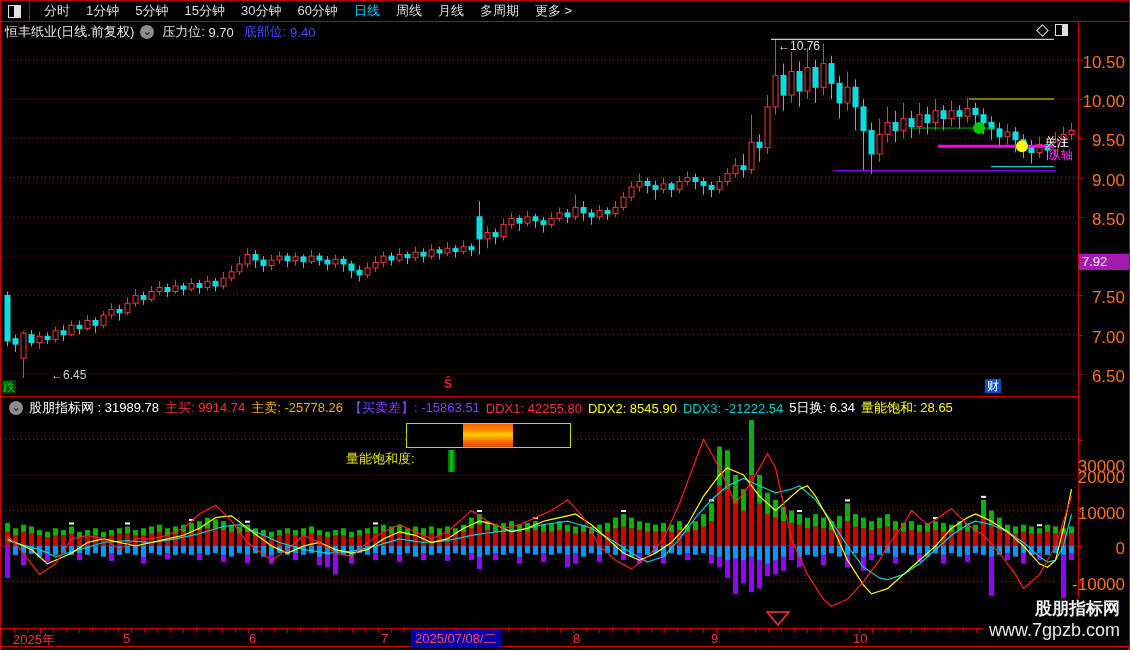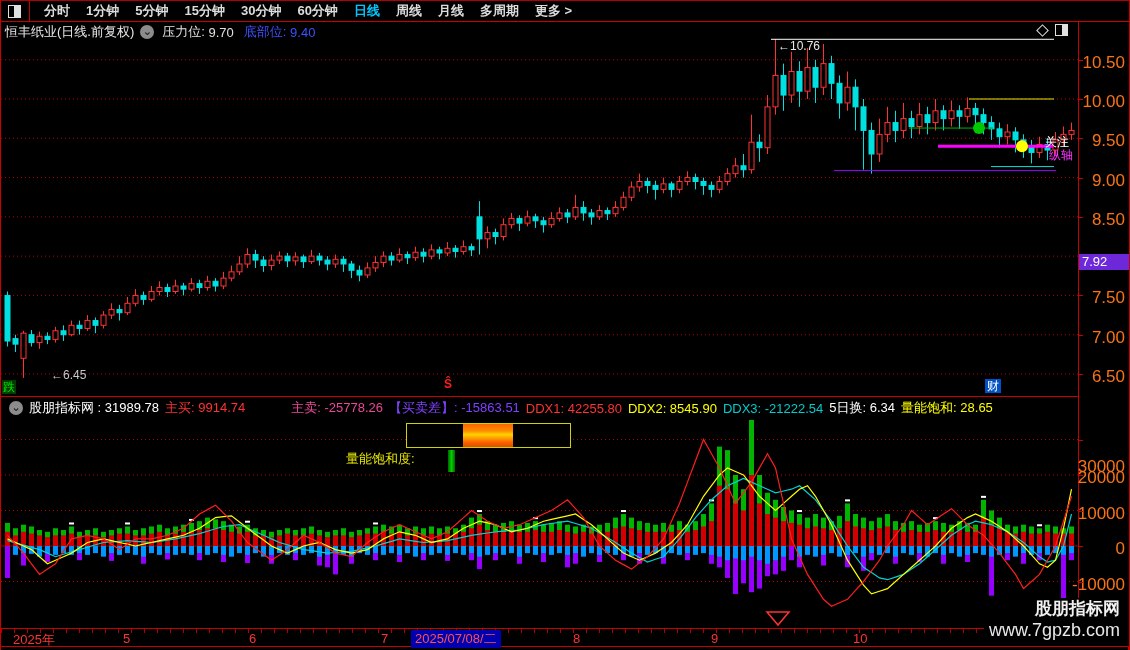--- a/index.html
+++ b/index.html
@@ -12,21 +12,21 @@
   #menubar { position:absolute; left:0; top:0; width:1128px; height:22px;
     border-top:1px solid #b40000; border-bottom:1px solid #c80000;
     display:flex; align-items:center; background:#000; z-index:30; }
   #menu-left { display:flex; align-items:center; height:100%; }
   .mb-icon { width:13px; height:13px; border:1px solid #e0e0e0; margin:0 8px 0 7px;
     position:relative; }
   .mb-icon::after { content:""; position:absolute; right:0; top:0; width:6px; height:11px;
     background:#e0e0e0; }
   #menu-left .sep { width:1px; height:22px; background:#c80000; margin-right:6px; }
   .menu-item { color:#dcdcdc; font-size:13px; padding:0 8px; line-height:20px;
-    white-space:nowrap; cursor:default;font-weight:bold; }
+    white-space:nowrap; cursor:default; }
   .menu-item.active { color:#00c8ff; }
   #menu-right { position:absolute; right:0; top:0; height:100%; display:flex; }
   .menu-right-item { color:#e8e8e8; font-size:13px; line-height:20px; padding:0 10px;
     border-left:1px solid #c80000; white-space:nowrap; }
 
   
   #chart-header { position:absolute; left:4px; top:24px; height:16px; display:flex;
     align-items:center; z-index:20; font-size:13px; }
   #chart-header .sym { color:#e8e8e8; }
   .circle-chev { display:inline-block; width:14px; height:14px; border-radius:50%;
@@ -70,21 +70,21 @@
     z-index:22; }
   #gauge-stem { position:absolute; left:447px; top:450px; width:7px; height:22px;
     background:linear-gradient(90deg,#006400,#00d200,#006400); z-index:22; }
 
   
   #axis-col { position:absolute; left:1077px; top:22px; width:51px; height:624px;
     border-left:1px solid #c80000; z-index:10; background:#000; }
   .ax-label { position:absolute; right:4px; color:#f97316; font-size:17px; }
   .ax-tick { position:absolute; left:0; width:4px; height:1px; background:#c80000; }
   #price-tag { position:absolute; left:0px; top:232px; width:50px; height:16px;
-    background:#6d28d9; color:#fff; font-size:13px; line-height:16px; padding-left:3px;
+    background:#a21caf; color:#fff; font-size:13px; line-height:16px; padding-left:3px;
     z-index:12; }
 
   
   #date-axis { position:absolute; left:0; top:628px; width:1077px; height:18px;
     border-top:1px solid #c80000; z-index:10;
     background-image:repeating-linear-gradient(to right,#b40000 0 1px,transparent 1px 13px);
     background-size:100% 4px; background-repeat:no-repeat; }
   .date-label { position:absolute; top:2px; color:#ff3232; font-size:13px; }
   .date-label.selected { background:#0000b0; color:#ff5050; padding:0 4px; top:1px; }
   #axis-triangle { position:absolute; left:764px; top:610px; z-index:11; }
@@ -428,21 +428,21 @@
   <div id="main-sep"></div>
 
   <div class="mk" id="mk-die">跌</div>
   <div class="mk" id="mk-s">Ŝ</div>
   <div class="mk" id="mk-cai">财</div>
 
   <div id="ind-header">
     <span class="circle-chev">⌄</span>
   <span class="seg" style="color: rgb(255, 255, 255);">股朋指标网 : 31989.78</span>
       <span class="seg" style="color: rgb(255, 50, 50);">主买: 9914.74</span>
-      <span class="seg" style="color: #ec4899; margin-left: 40px;">主卖: -25778.26</span>
+      <span class="seg" style="color: #eab308;">主卖: -25778.26</span>
       <span class="seg" style="color: rgb(128, 64, 255);">【买卖差】: -15863.51</span>
       <span class="seg" style="color: rgb(255, 50, 50);">DDX1: 42255.80</span>
       <span class="seg" style="color: rgb(255, 255, 0);">DDX2: 8545.90</span>
       <span class="seg" style="color: rgb(0, 204, 204);">DDX3: -21222.54</span>
       <span class="seg" style="color: rgb(255, 255, 255);">5日换: 6.34</span>
       <span class="seg" style="color: rgb(255, 255, 0);">量能饱和: 28.65</span>
     </div>
 
   <svg id="ind-svg" width="1077" height="207" viewBox="0 0 1077 207">
       <line x1="0" y1="19.5" x2="1077" y2="19.5" stroke="#b40000" stroke-width="1" stroke-dasharray="1,3"></line>

